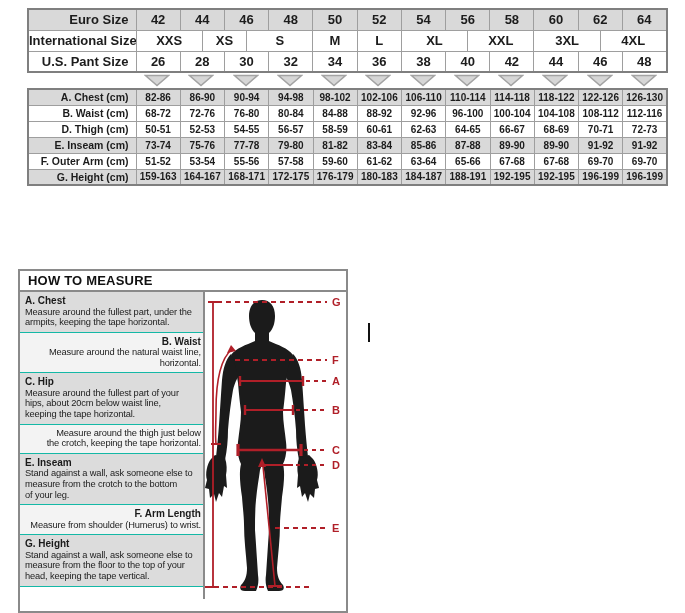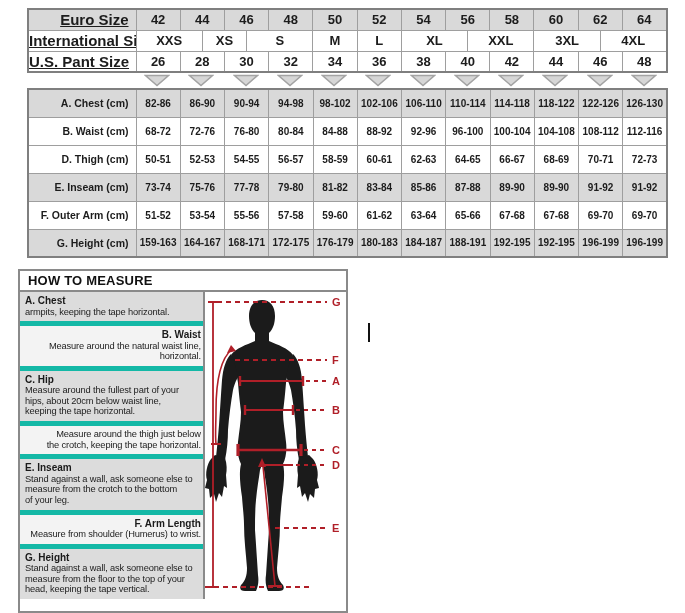--- a/index.html
+++ b/index.html
@@ -8,43 +8,43 @@
   .page { position: relative; width: 685px; height: 613px; background: #fff; overflow: hidden; }
 
   
   table.sz { border-collapse: collapse; table-layout: fixed; width: 639px; margin-left: 27px;
              border: 2px solid #7f7f7f; }
   table.sz td, table.sz th { border: 1px solid #9e9e9e; text-align: center; vertical-align: middle;
              color: #1c1c1c; background: #fff; overflow: hidden; white-space: nowrap; }
   table.sz th { text-align: right; padding-right: 7px; }
   #size-table { margin-top: 8px; }
   #size-table tr { height: 21px; }
-  #size-table th { font-size: 15px; font-weight: 700; text-decoration: underline; }
+  #size-table th { font-size: 13px; font-weight: 700; }
   #size-table td { font-size: 13px; font-weight: 700; }
-  #measure-table tr { height: 28px; }
+  #measure-table tr { height: 16px; }
   #measure-table th { font-size: 10.5px; font-weight: 700; }
   #measure-table td { font-size: 10px; font-weight: 700; }
   tr.shade td, tr.shade th { background: #d9d9d9; }
   col.lblcol { width: 108px; }
   col.c24 { width: 22.12px; }
   col.c12 { width: 44.25px; }
 
   
   .arrow-row { width: 639px; margin-left: 27px; height: 15px; display: grid;
                grid-template-columns: 108px repeat(12, 1fr); align-items: center; }
   .arrow-cell { display: flex; justify-content: center; align-items: center; height: 15px; }
 
   
   .htm { position: absolute; left: 18px; top: 269px; width: 330px; height: 344px;
          border: 2px solid #8a8a8a; background: #fff; }
   .htm-header { height: 21px; border-bottom: 2px solid #8a8a8a; display: flex; align-items: center;
                 padding-left: 8px; font-size: 13px; font-weight: 700; color: #111; letter-spacing: .2px; }
   .htm-body { display: flex; height: 307px; }
   .htm-left { width: 186px; border-right: 2px solid #8a8a8a; overflow: hidden; }
-  .htm-item { padding: 3px 2px 4px 5px; border-bottom: 5px solid #14b8a6; }
+  .htm-item { padding: 3px 2px 4px 5px; border-bottom: 1px solid #14b8a6; }
   .htm-item.shaded { background: #dcdcdc; }
   .htm-item.light  { background: #f3f3f3; text-align: right; }
   .htm-item-title { font-size: 10px; font-weight: 700; color: #1a1a1a; line-height: 1.15; }
   .htm-item-line { font-size: 9.3px; letter-spacing: -0.15px; color: #222; line-height: 1.14;
                    white-space: nowrap; }
   .htm-diagram { position: relative; width: 142px; background: #fff; }
   .htm-diagram svg { position: absolute; left: 0; top: 0; }
 
   .cursor-artifact { position: absolute; left: 368px; top: 323px; width: 2px; height: 19px; background: #111; }
 </style>
@@ -300,20 +300,21 @@
         </tr>
       </tbody>
   </table>
 
   <div class="htm">
     <div class="htm-header">HOW TO MEASURE</div>
     <div class="htm-body">
       <div class="htm-left" id="htm-left">
           <div class="htm-item shaded">
             <div class="htm-item-title">A. Chest</div>
+            <div class="htm-item-line">Measure around the fullest part, under the</div>
             <div class="htm-item-line">armpits, keeping the tape horizontal.</div>
           </div>
           <div class="htm-item light">
             <div class="htm-item-title">B. Waist</div>
             <div class="htm-item-line">Measure around the natural waist line,</div>
             <div class="htm-item-line">horizontal.</div>
           </div>
           <div class="htm-item shaded">
             <div class="htm-item-title">C. Hip</div>
             <div class="htm-item-line">Measure around the fullest part of your</div>

